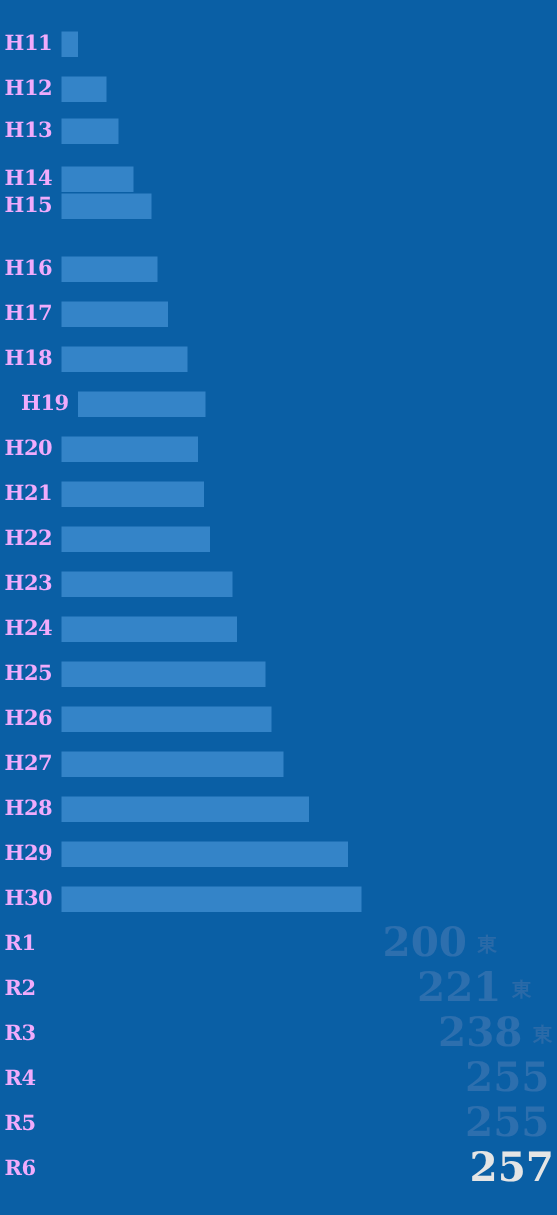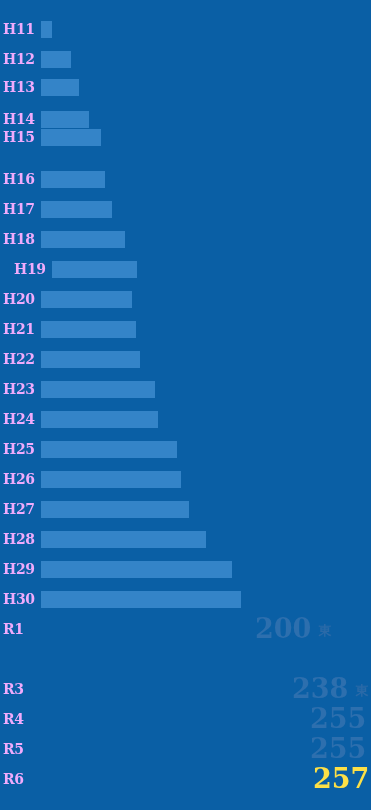--- a/index.html
+++ b/index.html
@@ -158,29 +158,33 @@
       <div class="bar" style="width: 191px; background: rgb(52, 132, 200);"></div>
     </div>
     <div class="row" style="top: 584px;">
       <div class="row-label">H30</div>
       <div class="bar" style="width: 200px; background: rgb(52, 132, 200);"></div>
     </div>
     <div class="value-row" style="top: 614px;">
       <div class="row-label">R1</div>
       <div class="value-num" style="left: 255px; color: rgb(45, 111, 174);"><span>200</span><span class="value-suffix">東</span></div>
     </div>
+    <div class="value-row" style="top: 644px;">
+      <div class="row-label">R2</div>
+      <div class="value-num" style="left: 278px; color: rgb(45, 111, 174);"><span>221</span><span class="value-suffix">東</span></div>
+    </div>
     <div class="value-row" style="top: 674px;">
       <div class="row-label">R3</div>
       <div class="value-num" style="left: 292px; color: rgb(45, 111, 174);"><span>238</span><span class="value-suffix">東</span></div>
     </div>
     <div class="value-row" style="top: 704px;">
       <div class="row-label">R4</div>
       <div class="value-num" style="left: 310px; color: rgb(45, 111, 174);"><span>255</span></div>
     </div>
     <div class="value-row" style="top: 734px;">
       <div class="row-label">R5</div>
       <div class="value-num" style="left: 310px; color: rgb(45, 111, 174);"><span>255</span></div>
     </div>
     <div class="value-row" style="top: 764px;">
       <div class="row-label">R6</div>
-      <div class="value-num" style="left: 313px; color: #fde047;"><span>257</span></div>
+      <div class="value-num" style="left: 313px; color: #e5e5e5;"><span>257</span></div>
     </div>
   </div>
 
 </body></html>

